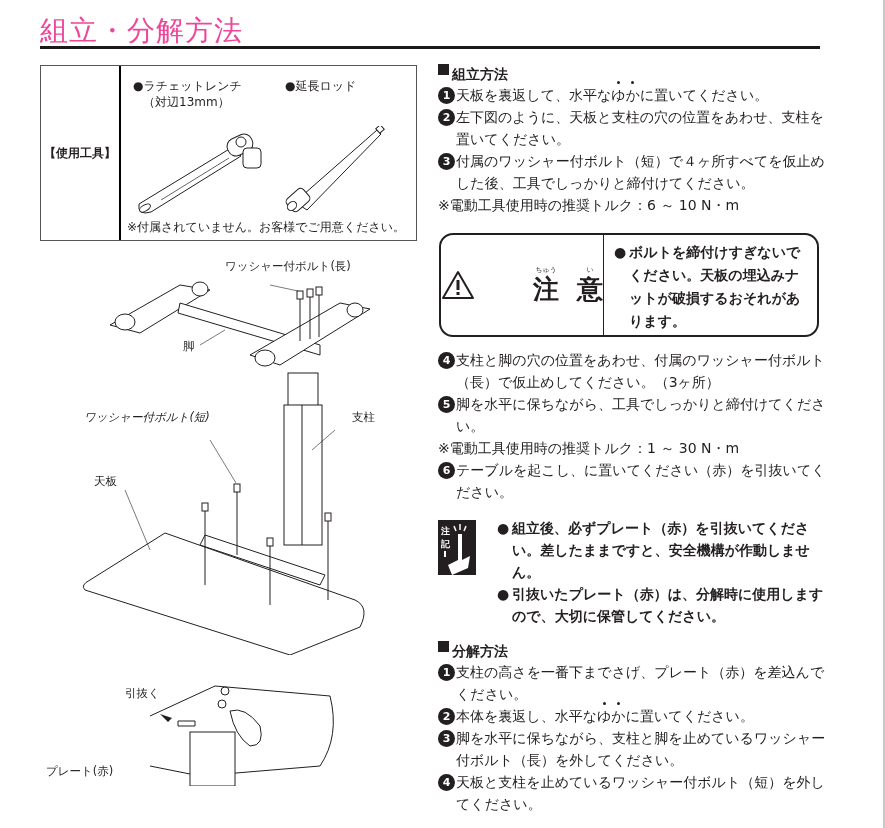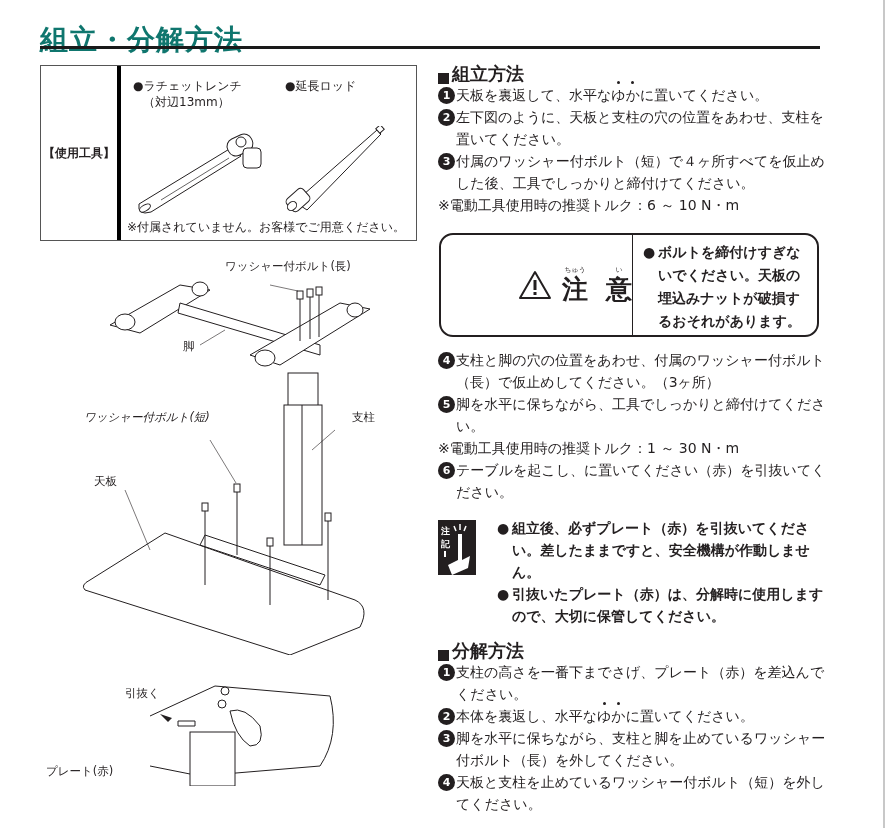--- a/index.html
+++ b/index.html
@@ -1,69 +1,69 @@
 <!DOCTYPE html>
 <html><head>
   <meta charset="utf-8">
   <style>
     * { box-sizing: border-box; margin: 0; padding: 0; }
     html, body { width: 885px; height: 828px; background: #ffffff; overflow: hidden; }
     body { position: relative; font-family: "DejaVu Sans", "Liberation Sans", sans-serif; color: #231f20; }
 
     .page-title {
-      position: absolute; left: 40px; top: 23px;
-      font-size: 28px; font-weight: bold; letter-spacing: 1px; color: #0f766e;
+      position: absolute; left: 40px; top: 14px;
+      font-size: 28px; font-weight: normal; letter-spacing: 1px; color: #ec4899;
       line-height: 34px;
     }
     .title-rule {
       position: absolute; left: 40px; top: 46px; width: 780px; height: 3px; background: #1a1a1a;
     }
     .right-edge {
       position: absolute; left: 883px; top: 0; width: 2px; height: 828px; background: #c8c8c8;
     }
 
     
     .tools-table {
       position: absolute; left: 40px; top: 65px; width: 377px; height: 176px;
       border: 1px solid #555; display: flex;
     }
     .tools-label {
-      width: 80px; border-right: 4px solid #000000;
+      width: 80px; border-right: 2px solid #000000;
       display: flex; align-items: center; justify-content: center;
       font-size: 12px; font-weight: bold; color: #231f20;
     }
     .tools-body { flex: 1; position: relative; }
     .tool-name { position: absolute; font-size: 12px; font-weight: normal; line-height: 16px; white-space: nowrap; }
     .tool-sub { position: absolute; font-size: 12px; line-height: 16px; white-space: nowrap; }
     .tools-note { position: absolute; left: 6px; bottom: 4px; font-size: 12px; white-space: nowrap; }
     .tool-svg { position: absolute; }
 
     
     .col { position: absolute; left: 438px; width: 390px; }
     .sec-head {
-      font-size: 18px; font-weight: bold; line-height: 20px; display: flex; align-items: flex-end; gap: 1px;
+      font-size: 14px; font-weight: bold; line-height: 20px; display: flex; align-items: flex-start; gap: 1px;
     }
     .sq { display: inline-block; width: 11px; height: 11px; background: #231f20; margin-right: 2px; }
     .step { font-size: 14px; line-height: 22px; display: flex; }
     .step .num {
       flex: 0 0 17px; width: 17px; height: 17px; margin-top: 3px; border-radius: 50%;
       background: #231f20; color: #fff; font-size: 11px; font-weight: bold;
       display: flex; align-items: center; justify-content: center; margin-right: 1px;
     }
     .step .txt { flex: 1; }
     .note-line { font-size: 14px; line-height: 22px; }
 
     
     .caution {
       position: absolute; left: 439px; top: 233px; width: 380px; height: 104px;
       border: 2px solid #231f20; border-radius: 14px; display: flex;
     }
     .caution-left {
-      width: 192px; border-right: 1px solid #231f20;
-      display: flex; align-items: center; justify-content: flex-end; gap: 10px;
+      width: 163px; border-right: 1px solid #231f20;
+      display: flex; align-items: center; justify-content: space-between; gap: 10px;
     }
     .caution-title { display: flex; gap: 18px; }
     .ruby-char { display: flex; flex-direction: column; align-items: center; }
     .ruby-char .rt { font-size: 7px; line-height: 8px; height: 8px; }
     .ruby-char .rb { font-size: 26px; font-weight: bold; line-height: 30px; }
     .caution-right {
       flex: 1; padding: 6px 8px 0 10px; font-size: 14px; font-weight: bold; line-height: 23px;
     }
     .caution-right .bl { display: flex; }
     .caution-right .dot { flex: 0 0 15px; }

